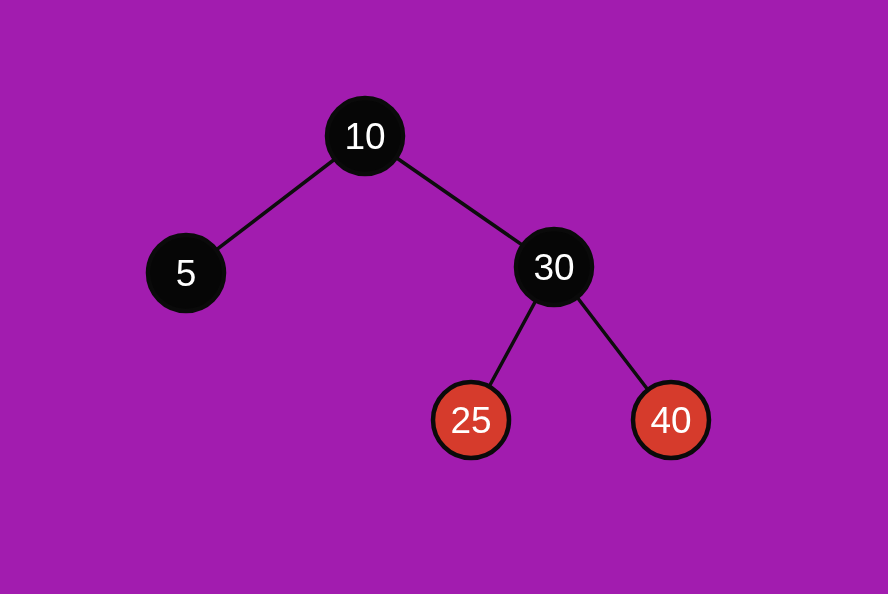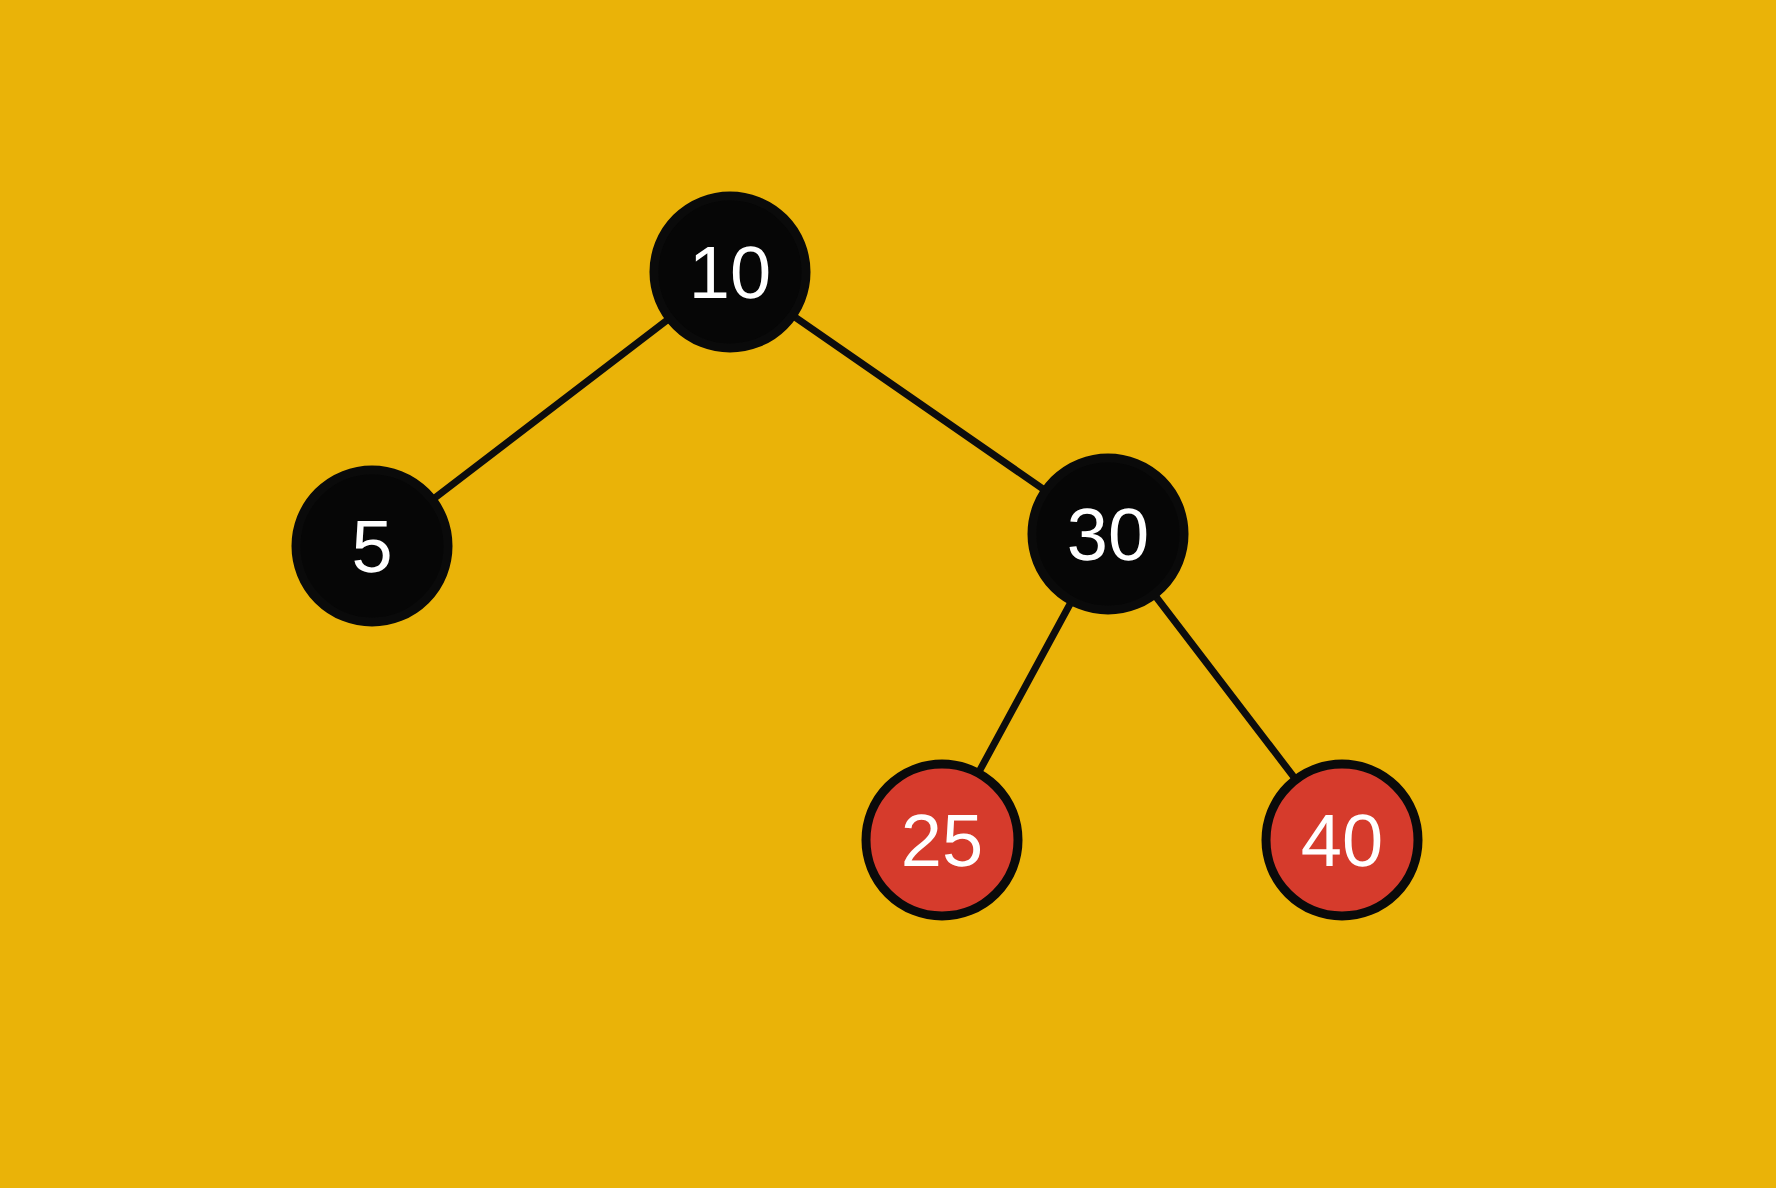--- a/index.html
+++ b/index.html
@@ -10,21 +10,21 @@
     width: 888px;
     height: 594px;
     background: #ffffff;
     overflow: hidden;
     font-family: "Liberation Sans", sans-serif;
   }
   .stage {
     position: relative;
     width: 888px;
     height: 594px;
-    background: #eab308;
+    background: #a21caf;
   }
   svg {
     display: block;
   }
   .node-label {
     font-family: "Liberation Sans", "DejaVu Sans", sans-serif;
     font-weight: 400;
     pointer-events: none;
   }
 </style>

